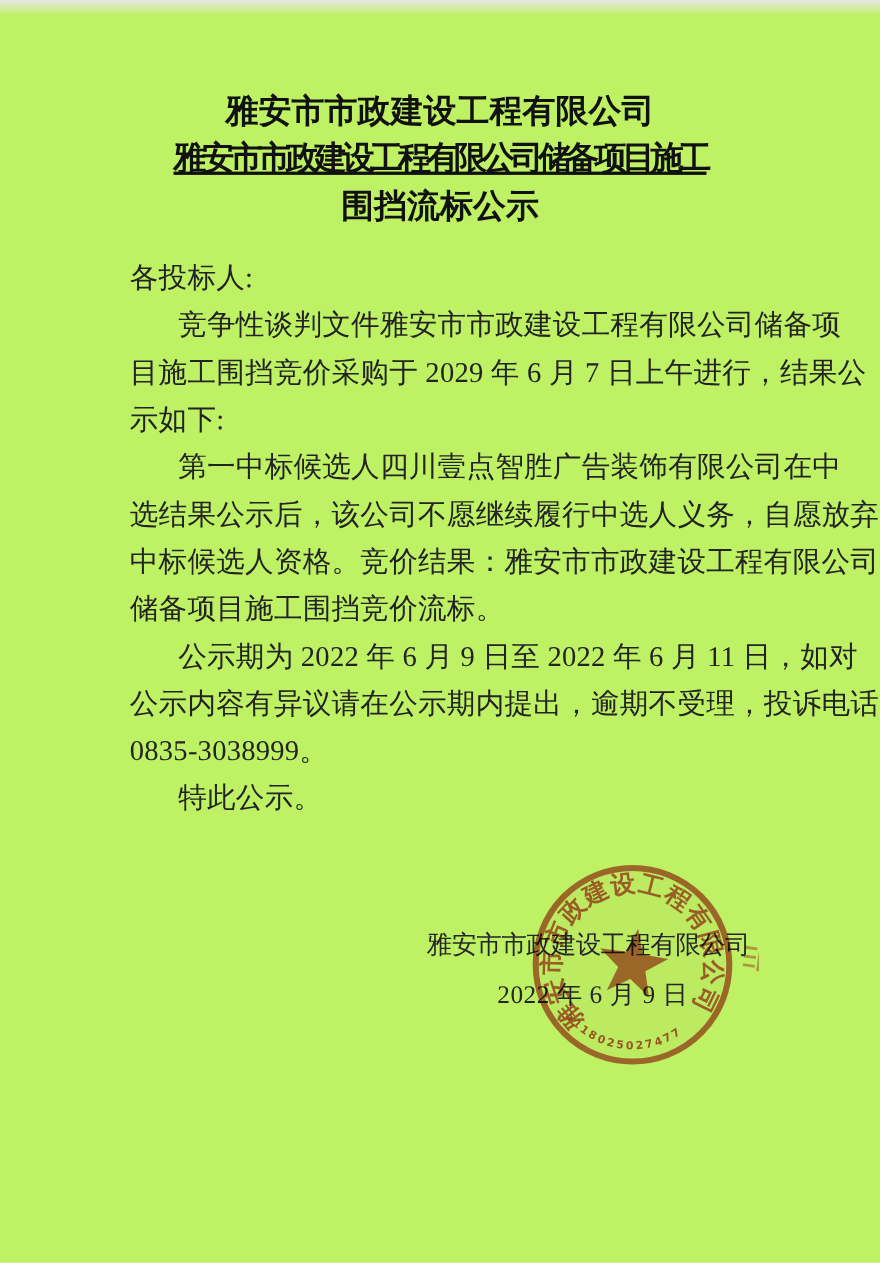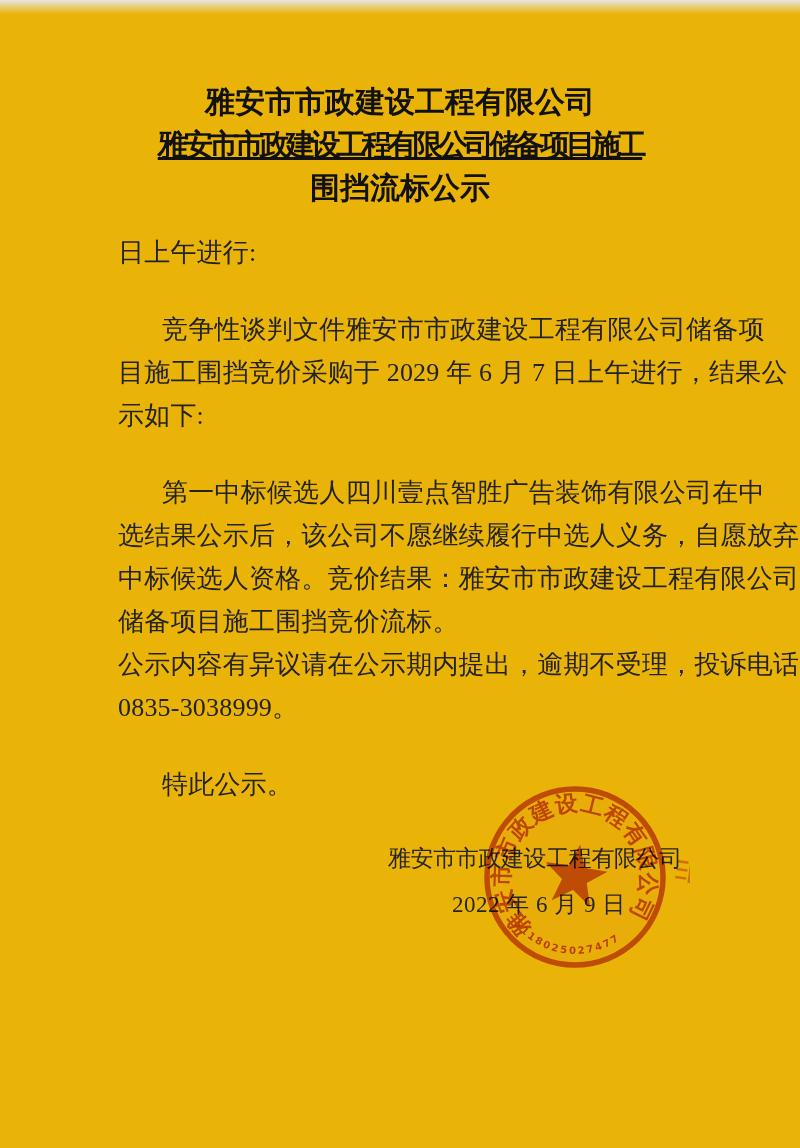--- a/index.html
+++ b/index.html
@@ -4,21 +4,21 @@
 <style>
   html, body { margin: 0; padding: 0; }
   body {
     width: 800px; height: 1148px;
     background: #e9e9e7;
     font-family: "Liberation Serif", "DejaVu Serif", serif;
   }
   .page {
     position: relative;
     width: 800px; height: 1148px;
-    background: #eab308;
+    background: #bef264;
     overflow: hidden;
     color: #1c1c1c;
   }
   
   .page::before {
     content: "";
     position: absolute; left: 0; top: 0; right: 0; height: 14px;
     background: linear-gradient(to bottom, #e6e6e4, rgba(250,250,248,0));
     pointer-events: none;
   }
@@ -35,21 +35,21 @@
   .title-line.squeeze { letter-spacing: -4.5px; text-decoration: underline; }
   .body-block {
     position: absolute;
     left: 118px; top: 231px; width: 580px;
     font-size: 26px;
     line-height: 43px;
     letter-spacing: 0.2px;
     color: #232323;
   }
   .body-line { white-space: pre; }
-  .body-line.indent { padding-left: 44px; margin-top: 34px; }
+  .body-line.indent { padding-left: 44px; }
   .signature {
     position: absolute;
     left: 388px; top: 843px;
     font-size: 23px;
     letter-spacing: -0.4px;
     white-space: pre;
     color: #262626;
   }
   .signature-date {
     position: absolute;
@@ -88,28 +88,29 @@
 
 <div class="page">
 
   <div class="title-block">
     <div class="title-line">雅安市市政建设工程有限公司</div>
     <div class="title-line squeeze">雅安市市政建设工程有限公司储备项目施工</div>
     <div class="title-line">围挡流标公示</div>
   </div>
 
   <div class="body-block">
-    <div class="body-line">日上午进行:</div>
+    <div class="body-line">各投标人:</div>
     <div class="body-line indent">竞争性谈判文件雅安市市政建设工程有限公司储备项</div>
     <div class="body-line">目施工围挡竞价采购于 2029 年 6 月 7 日上午进行，结果公</div>
     <div class="body-line">示如下:</div>
     <div class="body-line indent">第一中标候选人四川壹点智胜广告装饰有限公司在中</div>
     <div class="body-line">选结果公示后，该公司不愿继续履行中选人义务，自愿放弃</div>
     <div class="body-line">中标候选人资格。竞价结果：雅安市市政建设工程有限公司</div>
     <div class="body-line">储备项目施工围挡竞价流标。</div>
+    <div class="body-line indent">公示期为 2022 年 6 月 9 日至 2022 年 6 月 11 日，如对</div>
     <div class="body-line">公示内容有异议请在公示期内提出，逾期不受理，投诉电话</div>
     <div class="body-line">0835-3038999。</div>
     <div class="body-line indent">特此公示。</div>
   </div>
 
   <div class="signature">雅安市市政建设工程有限公司</div>
   <div class="signature-date">2022 年 6 月 9 日</div>
 
   <svg class="seal" viewBox="-115 -115 230 230" xmlns="http://www.w3.org/2000/svg">
     <defs>

